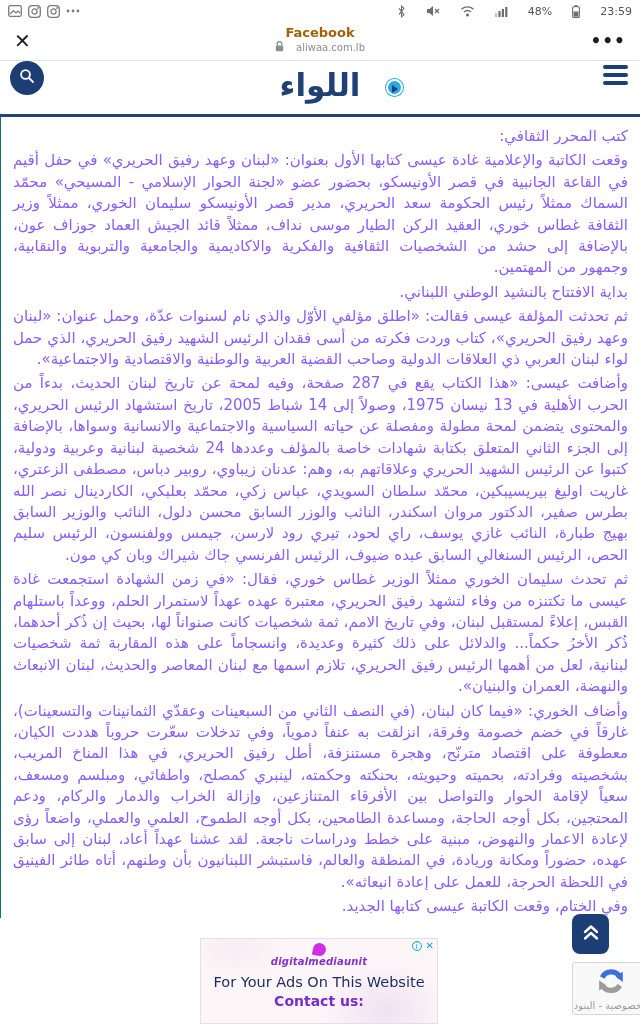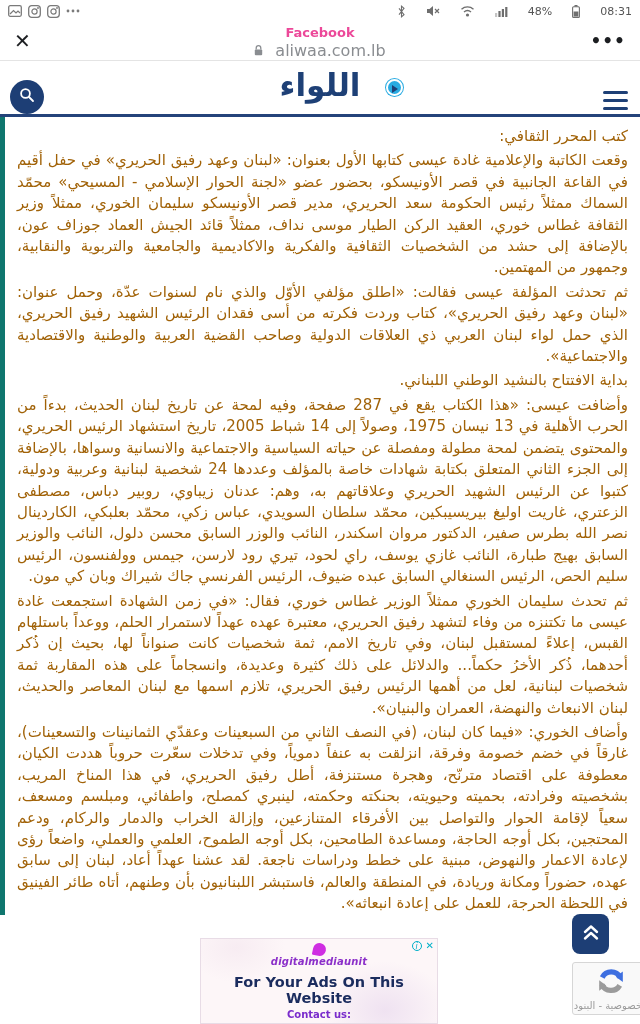--- a/index.html
+++ b/index.html
@@ -18,27 +18,27 @@
   .sb-text { font-size:11px; color:#555; }
   .sb-icon svg { display:block; }
   
   .fb-header {
     position:relative; height:39px; background:#fff;
     display:flex; align-items:center; justify-content:space-between; padding:0 14px;
     border-bottom:1px solid #e4e4e4;
   }
   .fb-close { font-size:20px; color:#1c1e21; line-height:1; cursor:pointer; font-weight:400; }
   .fb-center { position:absolute; left:0; right:0; top:3px; text-align:center; pointer-events:none; }
-  .fb-title { font-size:13px; font-weight:bold; color:#ec4899; }
-  .fb-url { font-size:16px; color:#8a8d91; display:flex; align-items:center; justify-content:center; gap:12px; margin-top:1px; }
+  .fb-title { font-size:13px; font-weight:bold; color:#a16207; }
+  .fb-url { font-size:10px; color:#8a8d91; display:flex; align-items:center; justify-content:center; gap:12px; margin-top:1px; }
   .fb-more { color:#1c1e21; font-size:17px; letter-spacing:1px; font-weight:bold; cursor:pointer; }
   
   .site-header {
     position:relative; height:53px; background:#fff;
-    display:flex; align-items:flex-end; justify-content:space-between; padding:0 10px;
+    display:flex; align-items:flex-start; justify-content:space-between; padding:0 10px;
   }
   .search-btn {
     width:34px; height:34px; border-radius:50%; background:#1d3e75;
     display:flex; align-items:center; justify-content:center; cursor:pointer;
   }
   .site-logo {
     position:absolute; left:0; right:0; text-align:center; top:6px; pointer-events:none;
   }
   .logo-text {
     font-size:31px; font-weight:bold; color:#1e4076; direction:rtl; display:inline-block; position:relative;
@@ -50,24 +50,24 @@
   }
   .logo-ball::after {
     content:""; position:absolute; left:4px; top:4px; width:0; height:0;
     border-top:4px solid transparent; border-bottom:4px solid transparent; border-left:6px solid #1e4076;
   }
   .hamburger { display:flex; flex-direction:column; gap:4.5px; cursor:pointer; padding:4px 2px; }
   .hamburger span { display:block; width:25px; height:3.5px; background:#1e4076; border-radius:2px; }
   .brand-rule { height:3px; background:#24437a; width:100%; }
   
   .article {
-    direction:rtl; text-align:justify; color:#a16207;
+    direction:rtl; text-align:justify; color:#8b5cf6;
     font-size:15px; line-height:21.4px;
     padding:9px 12px 0 12px;
-    border-left:5px solid #0f766e;
+    border-left:1px solid #0f766e;
   }
   .article p { margin-bottom:3px; }
   
   .scroll-top {
     position:absolute; left:572px; top:914px; width:37px; height:40px;
     background:#1d3e75; border-radius:8px; display:flex; align-items:center; justify-content:center;
     cursor:pointer;
   }
   
   .ad-banner {
@@ -85,22 +85,22 @@
   .ad-info {
     width:10px; height:10px; border:1px solid #00b0c8; border-radius:50%;
     font-size:8px; line-height:10px; text-align:center; font-style:italic; cursor:pointer;
   }
   .ad-x { cursor:pointer; font-size:10px; }
   .ad-drop {
     width:13px; height:13px; margin:4px auto 0 auto; background:#cf2ee2;
     border-radius:50% 50% 50% 8%; transform:rotate(12deg);
   }
   .ad-brand { font-size:10px; font-weight:bold; color:#8b2fc9; letter-spacing:0.2px;font-style:italic; }
-  .ad-line1 { font-size:14.5px; font-weight:bold; color:#1b2c5e; margin-top:7px; }
-  .ad-line2 { font-size:10px; font-weight:bold; color:#7a2ccc; margin-top:3px; }
+  .ad-line1 { font-size:14.5px; font-weight:normal; color:#1b2c5e; margin-top:7px; }
+  .ad-line2 { font-size:14px; font-weight:bold; color:#7a2ccc; margin-top:3px; }
   
   .recaptcha {
     position:absolute; left:572px; top:962px; width:78px; height:53px;
     background:#f9f9f9; border:1px solid #d6d6d6; border-radius:3px;
     display:flex; flex-direction:column; align-items:center; justify-content:center; gap:1px;
   }
   .rc-terms { font-size:10px; color:#9a9a9a; direction:rtl; white-space:nowrap; }
 </style>
 </head>
 <body>
@@ -163,21 +163,21 @@
         </svg>
     </span>
     <span class="sb-text">48%</span>
     <span class="sb-icon">
       <svg width="8" height="13" viewBox="0 0 8 13">
           <rect x="2.5" y="0" width="3" height="1.5" fill="#6e6e6e"></rect>
           <rect x="0.6" y="1.7" width="6.8" height="10.7" rx="1" fill="none" stroke="#6e6e6e" stroke-width="1.1"></rect>
           <rect x="1.6" y="6.5" width="4.8" height="5" fill="#6e6e6e"></rect>
         </svg>
     </span>
-    <span class="sb-text">08:31</span>
+    <span class="sb-text">23:59</span>
   </div>
 </div>
 
 <div class="fb-header">
   <span class="fb-close">✕</span>
   <div class="fb-center">
     <div class="fb-title">Facebook</div>
     <div class="fb-url">
       <span>
         <svg width="9" height="11" viewBox="0 0 9 11">
@@ -208,25 +208,26 @@
     <span></span>
       <span></span>
       <span></span>
   </div>
 </div>
 <div class="brand-rule"></div>
 
 <div class="article">
   <p>كتب المحرر الثقافي:</p>
   <p>وقعت الكاتبة والإعلامية غادة عيسى كتابها الأول بعنوان: «لبنان وعهد رفيق الحريري» في حفل أقيم في القاعة الجانبية في قصر الأونيسكو، بحضور عضو «لجنة الحوار الإسلامي - المسيحي» محمّد السماك ممثلاً رئيس الحكومة سعد الحريري، مدير قصر الأونيسكو سليمان الخوري، ممثلاً وزير الثقافة غطاس خوري، العقيد الركن الطيار موسى نداف، ممثلاً قائد الجيش العماد جوزاف عون، بالإضافة إلى حشد من الشخصيات الثقافية والفكرية والاكاديمية والجامعية والتربوية والنقابية، وجمهور من المهتمين.</p>
+  <p>بداية الافتتاح بالنشيد الوطني اللبناني.</p>
   <p>ثم تحدثت المؤلفة عيسى فقالت: «اطلق مؤلفي الأوّل والذي نام لسنوات عدّة، وحمل عنوان: «لبنان وعهد رفيق الحريري»، كتاب وردت فكرته من أسى فقدان الرئيس الشهيد رفيق الحريري، الذي حمل لواء لبنان العربي ذي العلاقات الدولية وصاحب القضية العربية والوطنية والاقتصادية والاجتماعية».</p>
-  <p>بداية الافتتاح بالنشيد الوطني اللبناني.</p>
   <p>وأضافت عيسى: «هذا الكتاب يقع في 287 صفحة، وفيه لمحة عن تاريخ لبنان الحديث، بدءاً من الحرب الأهلية في 13 نيسان 1975، وصولاً إلى 14 شباط 2005، تاريخ استشهاد الرئيس الحريري، والمحتوى يتضمن لمحة مطولة ومفصلة عن حياته السياسية والاجتماعية والانسانية وسواها، بالإضافة إلى الجزء الثاني المتعلق بكتابة شهادات خاصة بالمؤلف وعددها 24 شخصية لبنانية وعربية ودولية، كتبوا عن الرئيس الشهيد الحريري وعلاقاتهم به، وهم: عدنان زيباوي، روبير دباس، مصطفى الزعتري، غاريت اوليغ بيريسيبكين، محمّد سلطان السويدي، عباس زكي، محمّد بعلبكي، الكاردينال نصر الله بطرس صفير، الدكتور مروان اسكندر، النائب والوزر السابق محسن دلول، النائب والوزير السابق بهيج طبارة، النائب غازي يوسف، راي لحود، تيري رود لارسن، جيمس وولفنسون، الرئيس سليم الحص، الرئيس السنغالي السابق عبده ضيوف، الرئيس الفرنسي جاك شيراك وبان كي مون.</p>
   <p>ثم تحدث سليمان الخوري ممثلاً الوزير غطاس خوري، فقال: «في زمن الشهادة استجمعت غادة عيسى ما تكتنزه من وفاء لتشهد رفيق الحريري، معتبرة عهده عهداً لاستمرار الحلم، ووعداً باستلهام القبس، إعلاءً لمستقبل لبنان، وفي تاريخ الامم، ثمة شخصيات كانت صنواناً لها، بحيث إن ذُكر أحدهما، ذُكر الأخرُ حكماً... والدلائل على ذلك كثيرة وعديدة، وانسجاماً على هذه المقاربة ثمة شخصيات لبنانية، لعل من أهمها الرئيس رفيق الحريري، تلازم اسمها مع لبنان المعاصر والحديث، لبنان الانبعاث والنهضة، العمران والبنيان».</p>
   <p>وأضاف الخوري: «فيما كان لبنان، (في النصف الثاني من السبعينات وعقدّي الثمانينات والتسعينات)، غارقاً في خضم خصومة وفرقة، انزلقت به عنفاً دموياً، وفي تدخلات سعّرت حروباً هددت الكيان، معطوفة على اقتصاد مترنّح، وهجرة مستنزفة، أطل رفيق الحريري، في هذا المناخ المريب، بشخصيته وفرادته، بحميته وحيويته، بحنكته وحكمته، لينبري كمصلح، واطفائي، ومبلسم ومسعف، سعياً لإقامة الحوار والتواصل بين الأفرقاء المتنازعين، وإزالة الخراب والدمار والركام، ودعم المحتجين، بكل أوجه الحاجة، ومساعدة الطامحين، بكل أوجه الطموح، العلمي والعملي، واضعاً رؤى لإعادة الاعمار والنهوض، مبنية على خطط ودراسات ناجعة. لقد عشنا عهداً أعاد، لبنان إلى سابق عهده، حضوراً ومكانة وريادة، في المنطقة والعالم، فاستبشر اللبنانيون بأن وطنهم، أتاه طائر الفينيق في اللحظة الحرجة، للعمل على إعادة انبعاثه».</p>
+  <p>وفي الختام، وقعت الكاتبة عيسى كتابها الجديد.</p>
 </div>
 
 <div class="scroll-top">
   <span>
     <svg width="20" height="18" viewBox="0 0 20 18">
         <polyline points="4,9 10,3.5 16,9" fill="none" stroke="#ffffff" stroke-width="2.4" stroke-linecap="round" stroke-linejoin="round"></polyline>
         <polyline points="4,15.5 10,10 16,15.5" fill="none" stroke="#ffffff" stroke-width="2.4" stroke-linecap="round" stroke-linejoin="round"></polyline>
       </svg>
   </span>
 </div>

